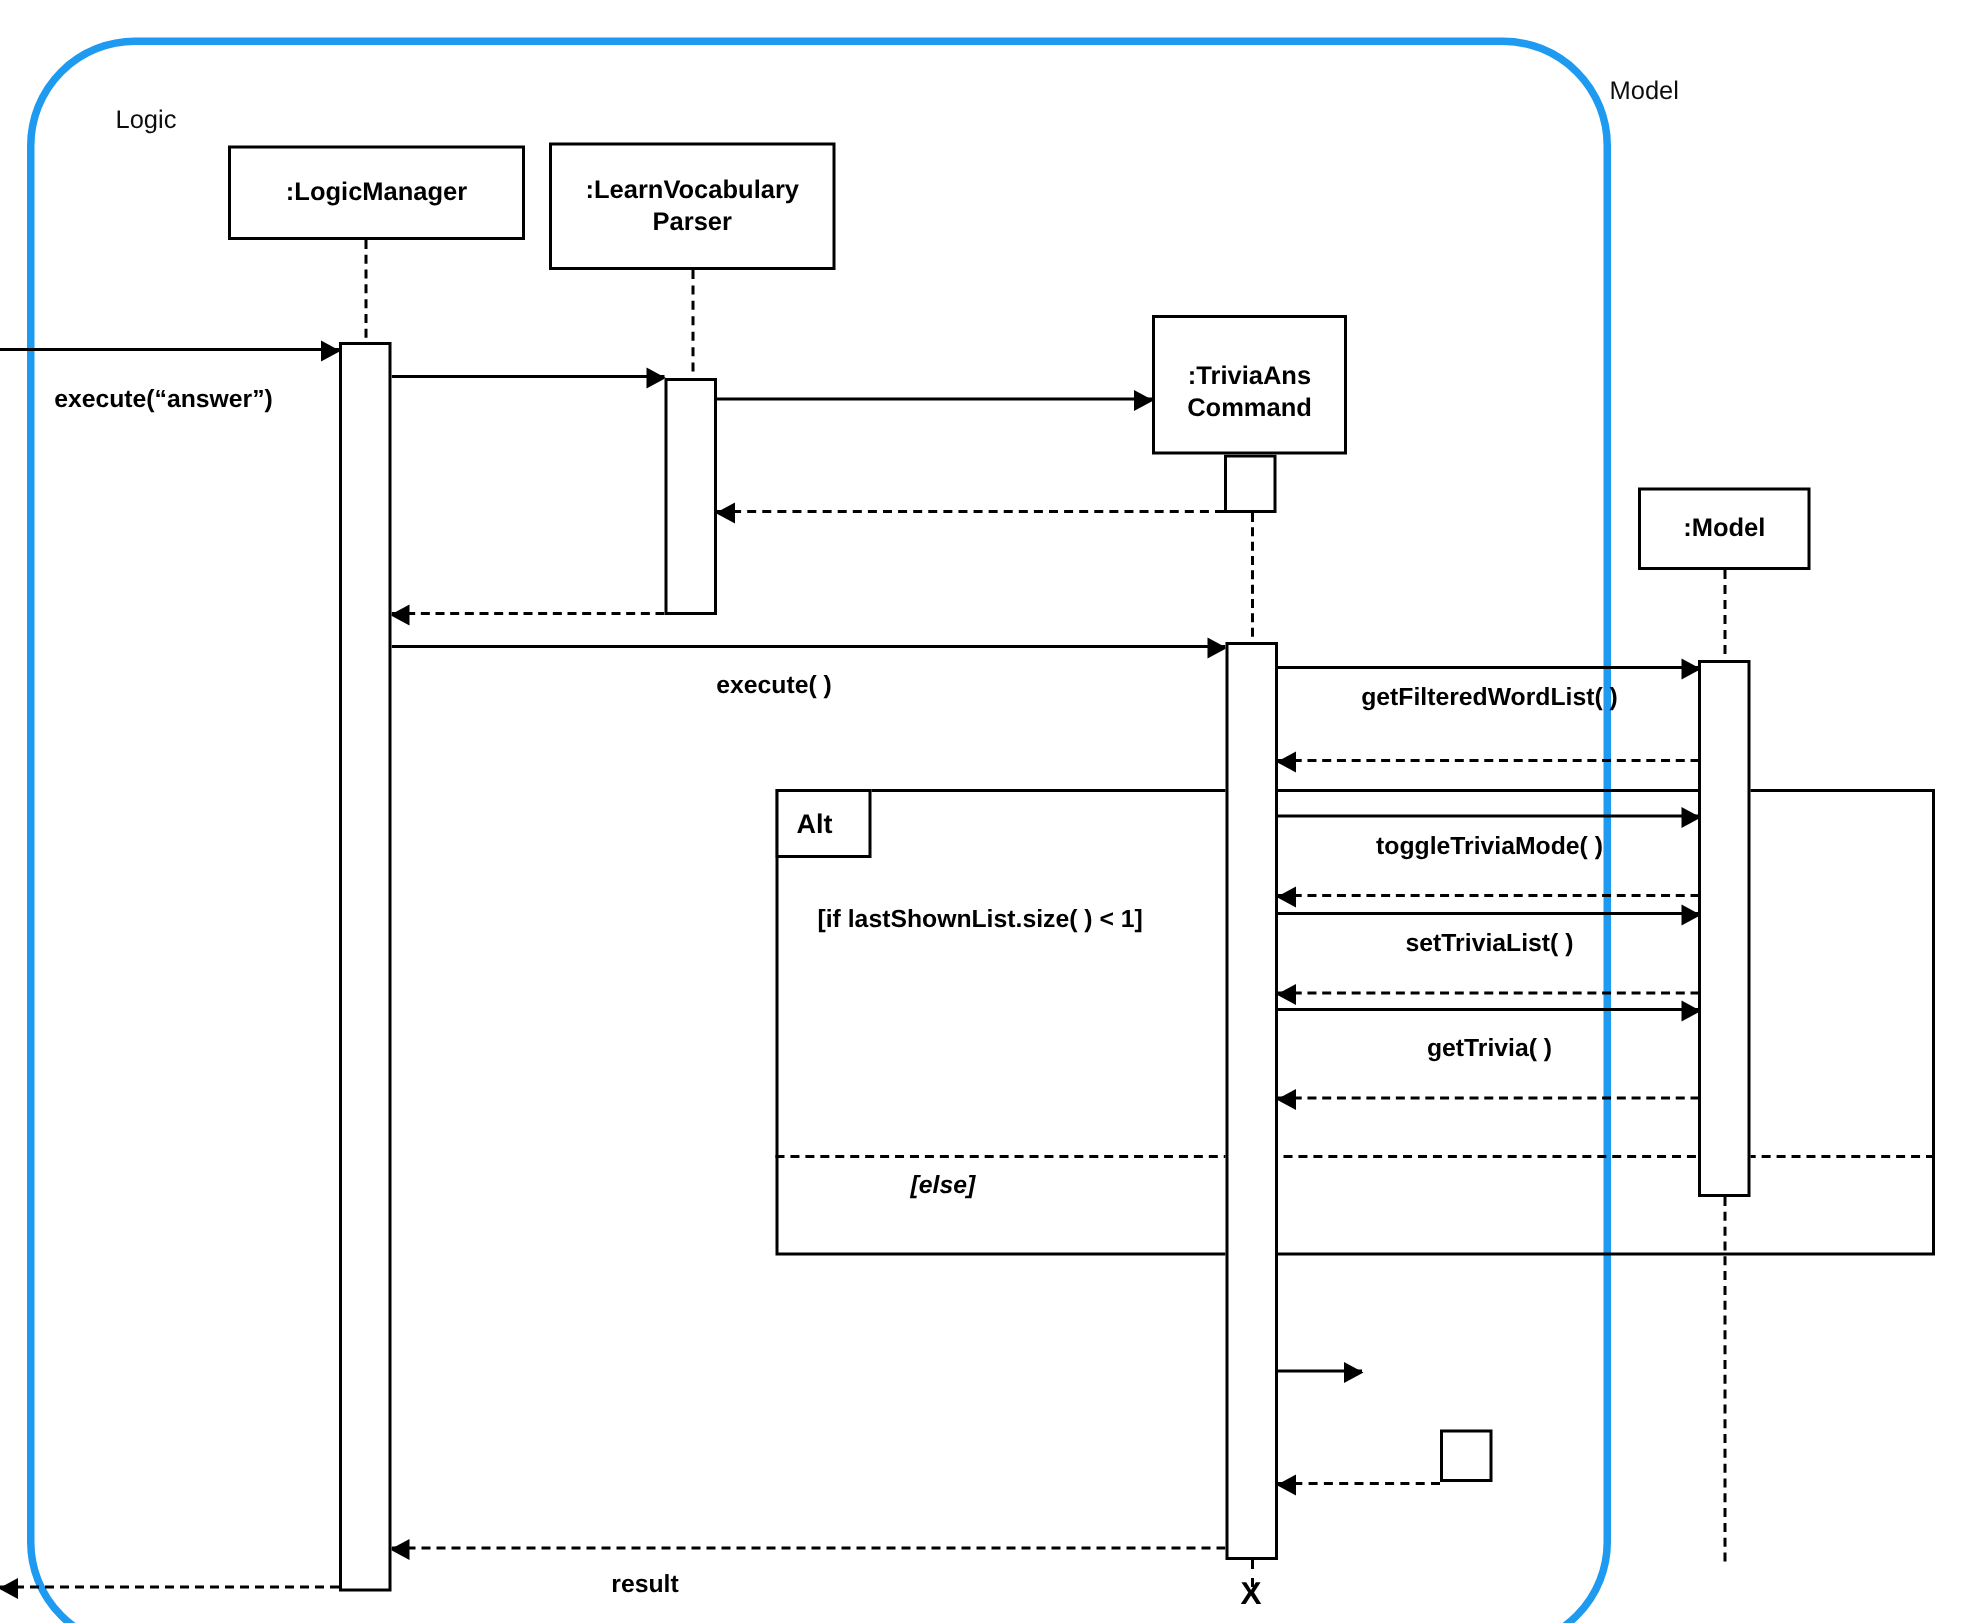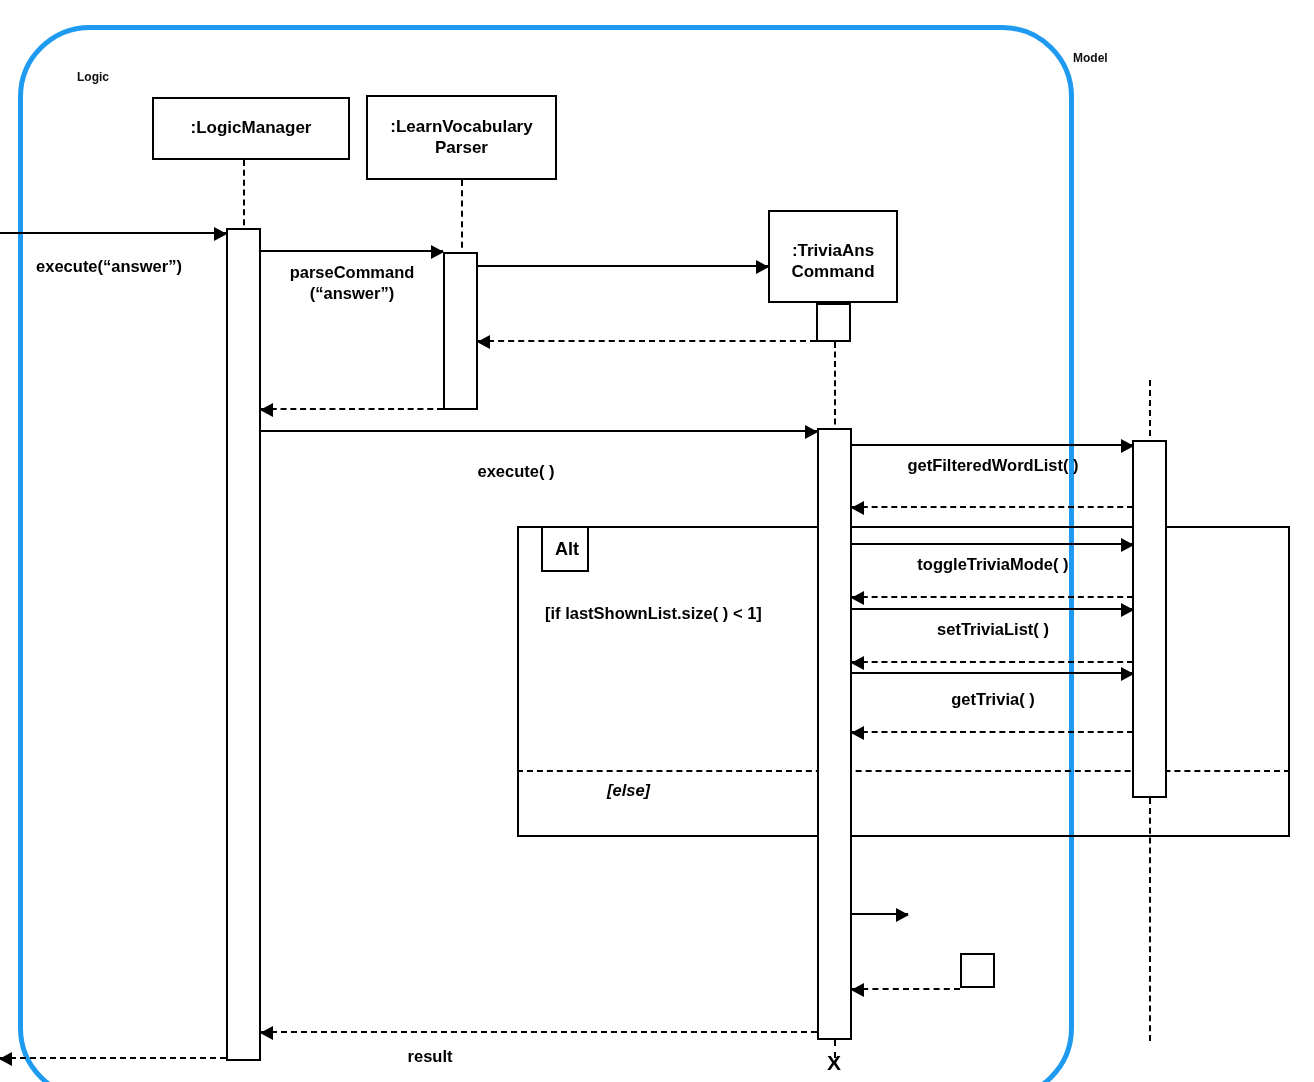--- a/index.html
+++ b/index.html
@@ -1,21 +1,21 @@
 <!DOCTYPE html>
 <html style="--blue: #1e9bf0;"><head>
 <meta charset="utf-8">
 <style>
   html,body{margin:0;padding:0;background:#ffffff;}
   body{font-family:"Liberation Sans", sans-serif;}
   #canvas{position:relative;width:1314px;height:1082px;background:#fff;overflow:hidden;}
 
   
   .pkg-frame{position:absolute;border:5px solid var(--blue,#1e9bf0);border-radius:72px;box-sizing:border-box;background:transparent;}
-  .pkg-label{position:absolute;font-weight:bold;font-size:12px;color:#0d0d0d;white-space:nowrap;}
+  .pkg-label{position:absolute;font-weight:normal;font-size:17px;color:#0d0d0d;white-space:nowrap;}
 
   
   .part-box{position:absolute;box-sizing:border-box;border:2.5px solid #000;background:#fff;
             display:flex;align-items:center;justify-content:center;text-align:center;
             font-weight:bold;font-size:17px;line-height:1.18;color:#000;z-index:6;}
 
   
   .lifeline{position:absolute;width:0;border-left:2.5px dashed #000;z-index:1;}
 
   
@@ -64,64 +64,65 @@
   <div class="part-box" style="left:366px;top:95px;width:191px;height:85px;white-space:pre-line;">
     <span style="white-space:pre-line;">:LearnVocabulary
 Parser</span>
   </div>
 
   <div class="part-box" style="left:768px;top:210px;width:130px;height:93px;white-space:pre-line;">
     <span style="white-space:pre-line;margin-top:10px;">:TriviaAns
 Command</span>
   </div>
 
+  <div class="part-box" style="left:1092px;top:325px;width:115px;height:55px;">
+    <span>:Model</span>
+  </div>
 
 
   <div class="act" style="left:226px;top:228px;width:35px;height:833px;"></div>
   <div class="act" style="left:443px;top:252px;width:35px;height:158px;"></div>
   <div class="act" style="left:816px;top:303px;width:35px;height:39px;"></div>
   <div class="act" style="left:817px;top:428px;width:35px;height:612px;"></div>
   <div class="act" style="left:1132px;top:440px;width:35px;height:358px;"></div>
   <div class="act" style="left:960px;top:953px;width:35px;height:35px;"></div>
 
   <div class="alt-frame" style="left:517px;top:526px;width:773px;height:311px;"></div>
-  <div class="alt-tag" style="left:517px;top:526px;width:48px;height:46px;margin-left:24px;">
+  <div class="alt-tag" style="left:517px;top:526px;width:64px;height:46px;">
     <span>Alt</span>
   </div>
   <div class="alt-divider" style="left:517px;top:770px;width:773px;"></div>
   <div class="guard" style="left:545px;top:604px;">[if lastShownList.size( ) &lt; 1]</div>
   <div class="guard" style="left:607px;top:781px;font-style:italic;">[else]</div>
 
   <div class="msg solid" style="left:0px;top:232px;width:226px;">
     <span class="arrowhead right"></span>
   </div>
   <div class="msg-label" style="left:14px;top:256px;width:190px;">execute(“answer”)</div>
 
   <div class="msg solid" style="left:261px;top:250px;width:182px;">
     <span class="arrowhead right"></span>
   </div>
-  <div class="msg-label" style="left:256px;top:262px;width:192px;">parseCommand
-(“answer”)</div>
 
   <div class="msg solid" style="left:478px;top:265px;width:290px;">
     <span class="arrowhead right"></span>
   </div>
 
   <div class="msg dashed" style="left:478px;top:340px;width:338px;">
     <span class="arrowhead left"></span>
   </div>
 
   <div class="msg dashed" style="left:261px;top:408px;width:182px;">
     <span class="arrowhead left"></span>
   </div>
 
   <div class="msg solid" style="left:261px;top:430px;width:556px;">
     <span class="arrowhead right"></span>
   </div>
-  <div class="msg-label" style="left:420px;top:461px;width:192px;">execute( )</div>
+  <div class="msg-label" style="left:420px;top:447px;width:192px;">execute( )</div>
 
   <div class="msg solid" style="left:852px;top:444px;width:281px;">
     <span class="arrowhead right"></span>
   </div>
   <div class="msg-label" style="left:862px;top:455px;width:262px;">getFilteredWordList( )</div>
 
   <div class="msg dashed" style="left:852px;top:506px;width:281px;">
     <span class="arrowhead left"></span>
   </div>
 

